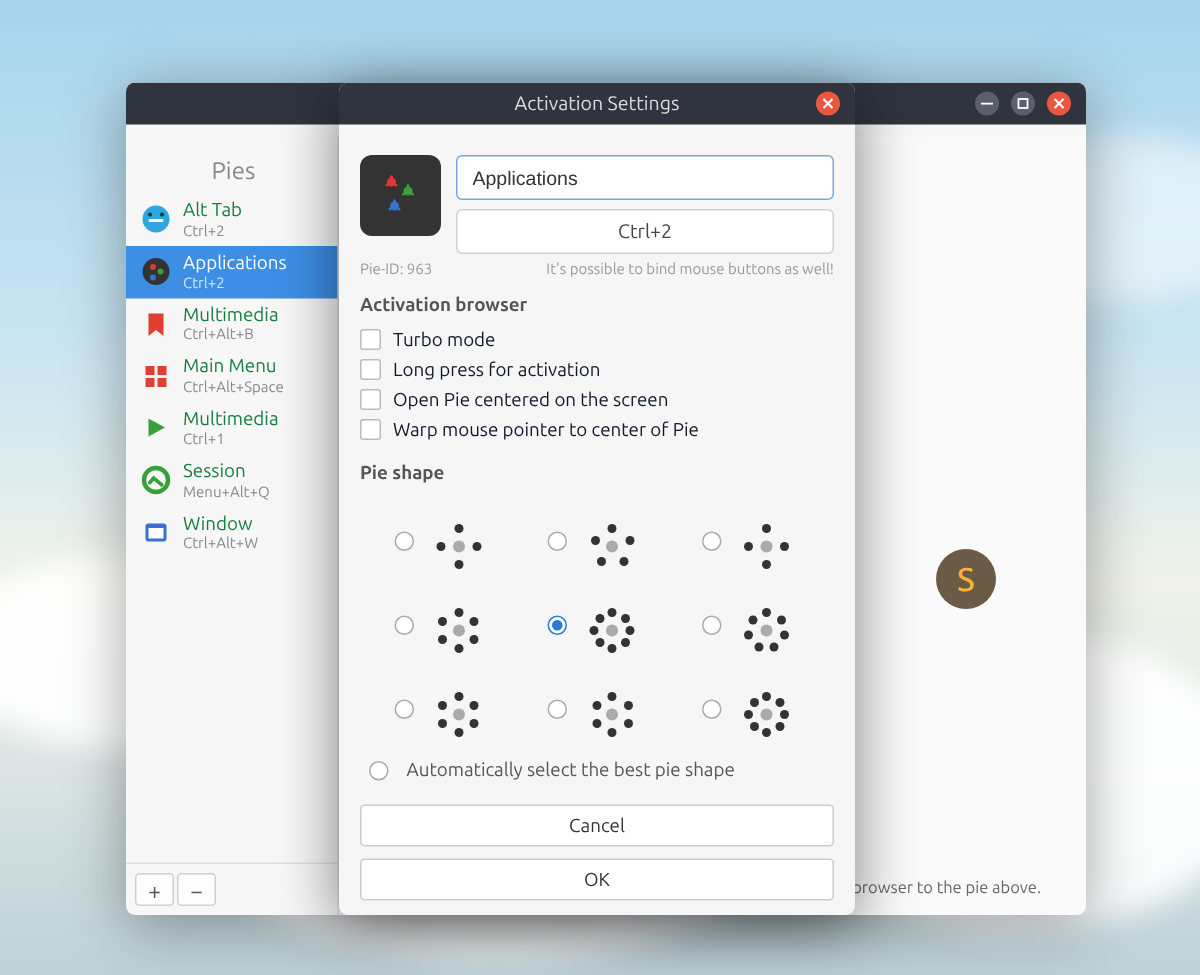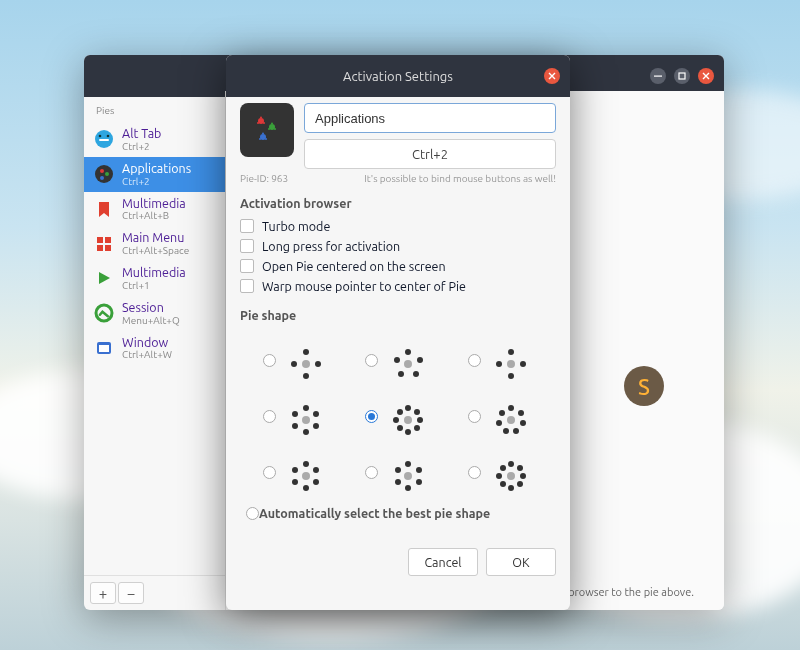--- a/index.html
+++ b/index.html
@@ -12,37 +12,37 @@
   
   .cloud { position:absolute; border-radius:50%; background:rgba(255,255,255,.9); filter:blur(10px); }
 
   
   .mainwin {
     position:absolute; left:84px; top:55px; width:640px; height:555px;
     background:#f7f7f7; border-radius:6px; box-shadow:0 8px 40px rgba(0,0,0,.35);
     overflow:hidden;
   }
   .titlebar {
-    height:42px; background:#2f343f; display:flex; align-items:center; justify-content:flex-end;
+    height:28px; background:#2f343f; display:flex; align-items:center; justify-content:flex-end;
     padding:0 10px; gap:8px;
   }
   .tbtn { width:16px; height:16px; border-radius:50%; display:flex; align-items:center; justify-content:center; }
   .tbtn.min { background:#5a5f6b; }
   .tbtn.max { background:#5a5f6b; }
   .tbtn.close { background:#e9573f; }
   .tbtn svg { width:8px; height:8px; fill:#fff; }
 
   .maincontent { position:absolute; top:36px; left:0; right:0; bottom:0; display:flex; }
   .sidebar { width:142px; border-right:1px solid #e0e0e0; padding-top:10px; display:flex; flex-direction:column;}
-  .sidebar-head { font-size:10px; color:#888; padding:4px 12px 6px 12px; }
+  .sidebar-head { font-size:16px; color:#888; padding:4px 12px 6px 12px;margin-left:45px; }
   .pie-list { flex:1; overflow:auto;}
   .pie-item { display:flex; align-items:center; gap:8px; padding:5px 10px; cursor:pointer;}
   .pie-item .ico { width:20px; height:20px; border-radius:50%; flex-shrink:0; display:flex; align-items:center; justify-content:center;}
   .pie-item .txt { display:flex; flex-direction:column; line-height:1.1; }
-  .pie-item .lbl { font-size:12.5px; color:#4c1d95; }
+  .pie-item .lbl { font-size:12.5px; color:#15803d; }
   .pie-item .sc  { font-size:10px; color:#888; }
   .pie-item.selected { background:#3d8fe6; }
   .pie-item.selected .lbl { color:#fff; }
   .pie-item.selected .sc  { color:#d5e7fa; }
 
   .bottom-controls { border-top:1px solid #e0e0e0; padding:6px; display:flex; gap:2px;}
   .sq { width:26px; height:22px; border:1px solid #d0d0d0; background:#fdfdfd; border-radius:3px; display:flex;align-items:center;justify-content:center; font-size:15px; color:#555; cursor:pointer;}
 
   .mainarea { flex:1; position:relative; background:#fafafa;}
   .hint { position:absolute; bottom:12px; right:30px; font-size:11px; color:#666; }
@@ -71,23 +71,23 @@
   .chkbox { width:14px; height:14px; border:1px solid #bbb; border-radius:2px; background:#fff; cursor:pointer;}
 
   .shapegrid { display:grid; grid-template-columns:repeat(3,1fr); gap:8px 4px; padding:8px 6px 4px 6px;}
   .shapecell { display:flex; align-items:center; justify-content:center; gap:8px; height:48px;}
   .radio { width:13px; height:13px; border:1px solid #aaa; border-radius:50%; background:#fff; display:flex; align-items:center; justify-content:center; cursor:pointer;}
   .radio.sel { border-color:#2878d8;}
   .radio.sel::after { content:""; width:7px; height:7px; border-radius:50%; background:#2878d8;}
   .shape-canvas { width:44px; height:44px; position:relative;}
   .dotpat { position:absolute; border-radius:50%;}
 
-  .autoshape { display:flex; align-items:flex-end; gap:0; font-size:12.5px; color:#555; padding:6px 0 2px 6px;font-weight:bold;}
-
-  .btnrow { display:flex; justify-content:flex-end; gap:8px; margin-top:26px;}
+  .autoshape { display:flex; align-items:flex-end; gap:12px; font-size:12.5px; color:#555; padding:6px 0 2px 6px;}
+
+  .btnrow { display:flex; justify-content:flex-end; gap:8px; margin-top:14px;flex-direction:column;}
   .btn { min-width:70px; height:28px; border:1px solid #ccc; border-radius:3px; background:#fff; font-size:12.5px; color:#333; display:flex; align-items:center; justify-content:center; cursor:pointer;}
 </style>
 </head>
 <body>
 
 <div class="cloud" style="left:-40px; top:370px; width:260px; height:130px;"></div>
 <div class="cloud" style="left:140px; top:470px; width:380px; height:170px;"></div>
 <div class="cloud" style="left:520px; top:420px; width:320px; height:200px;"></div>
 <div class="cloud" style="left:620px; top:90px; width:240px; height:110px; opacity:.6"></div>
 

